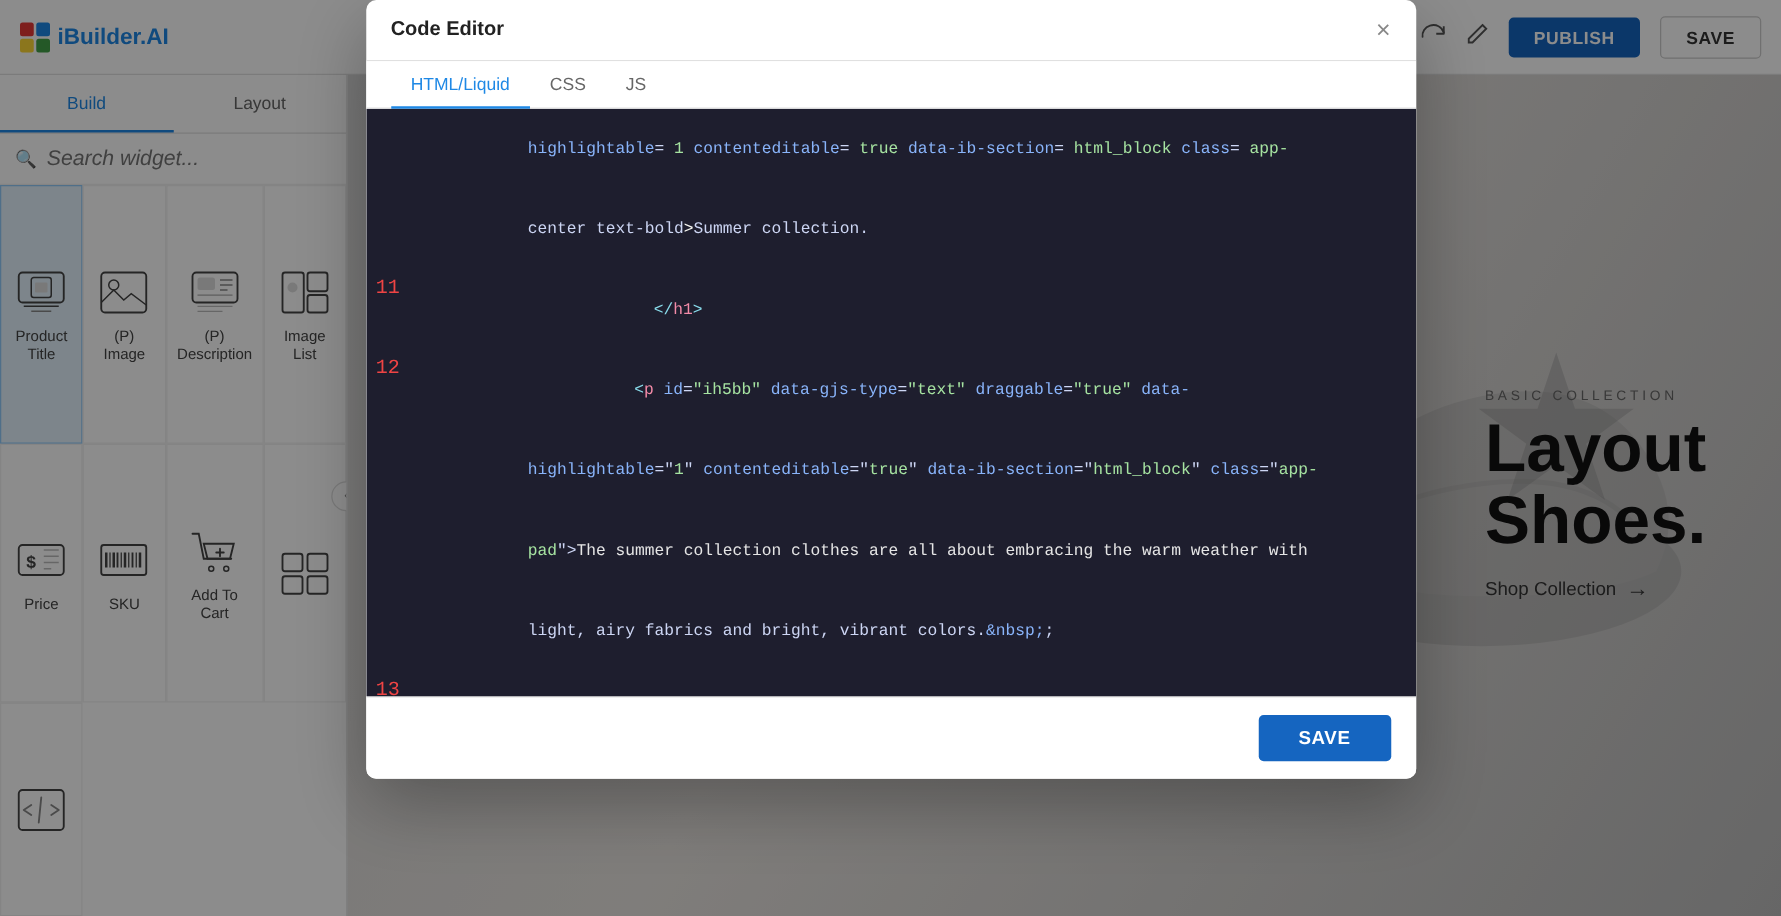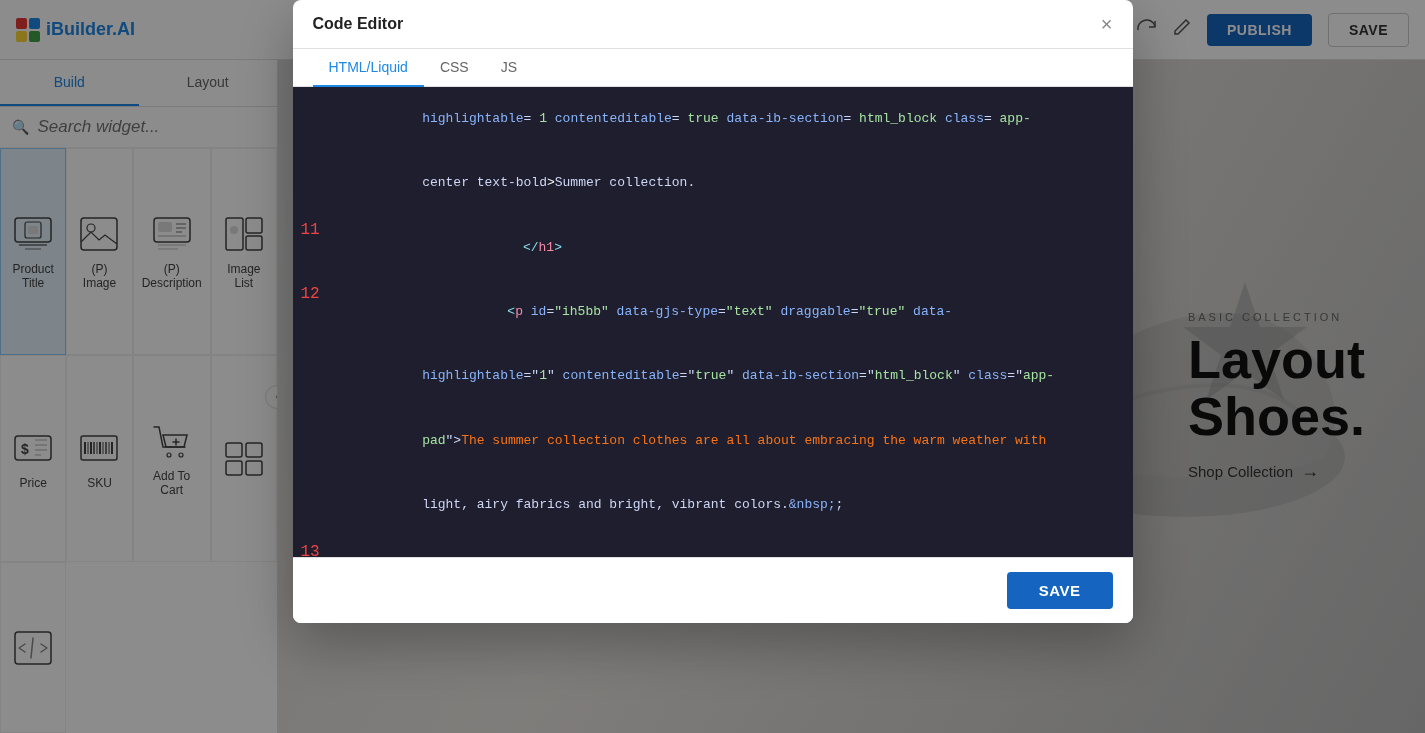--- a/index.html
+++ b/index.html
@@ -624,21 +624,21 @@
         </div>
         <div class="code-line">
           <span class="line-num"></span>
           <span class="line-content">
             <span style="color:#89b4fa;">highlightable</span><span style="color:#cdd6f4;">="</span><span style="color:#a6e3a1;">1</span><span style="color:#cdd6f4;">" </span><span style="color:#89b4fa;">contenteditable</span><span style="color:#cdd6f4;">="</span><span style="color:#a6e3a1;">true</span><span style="color:#cdd6f4;">" </span><span style="color:#89b4fa;">data-ib-section</span><span style="color:#cdd6f4;">="</span><span style="color:#a6e3a1;">html_block</span><span style="color:#cdd6f4;">" </span><span style="color:#89b4fa;">class</span><span style="color:#cdd6f4;">="</span><span style="color:#a6e3a1;">app-</span>
           </span>
         </div>
         <div class="code-line">
           <span class="line-num"></span>
           <span class="line-content">
-            <span style="color:#a6e3a1;">pad</span><span style="color:#cdd6f4;">"&gt;</span><span style="color:#f97316;">The summer collection clothes are all about embracing the warm weather with</span>
+            <span style="color:#a6e3a1;">pad</span><span style="color:#cdd6f4;">"&gt;</span><span style="color:#e5e5e5;">The summer collection clothes are all about embracing the warm weather with</span>
           </span>
         </div>
         <div class="code-line">
           <span class="line-num"></span>
           <span class="line-content">
             <span style="color:#cdd6f4;">light, airy fabrics and bright, vibrant</span><span style="color:#f8f8f2;"> </span><span style="color:#cdd6f4;">colors.</span><span style="color:#89b4fa;">&amp;nbsp;</span><span style="color:#cdd6f4;">;</span>
           </span>
         </div>
 
         <div class="code-line">

